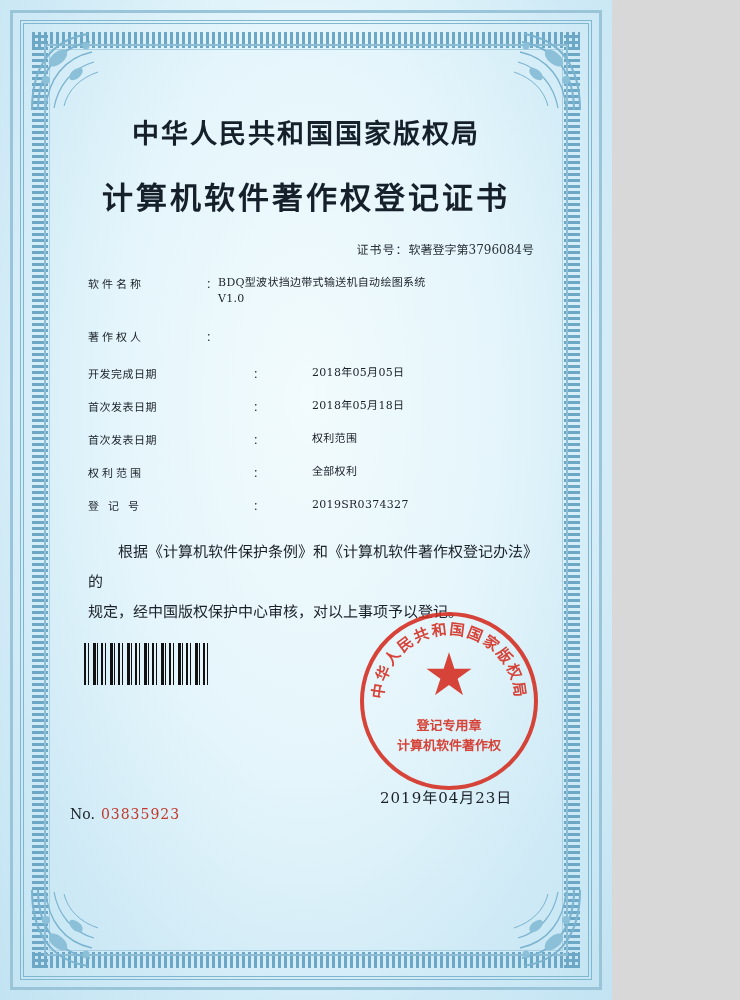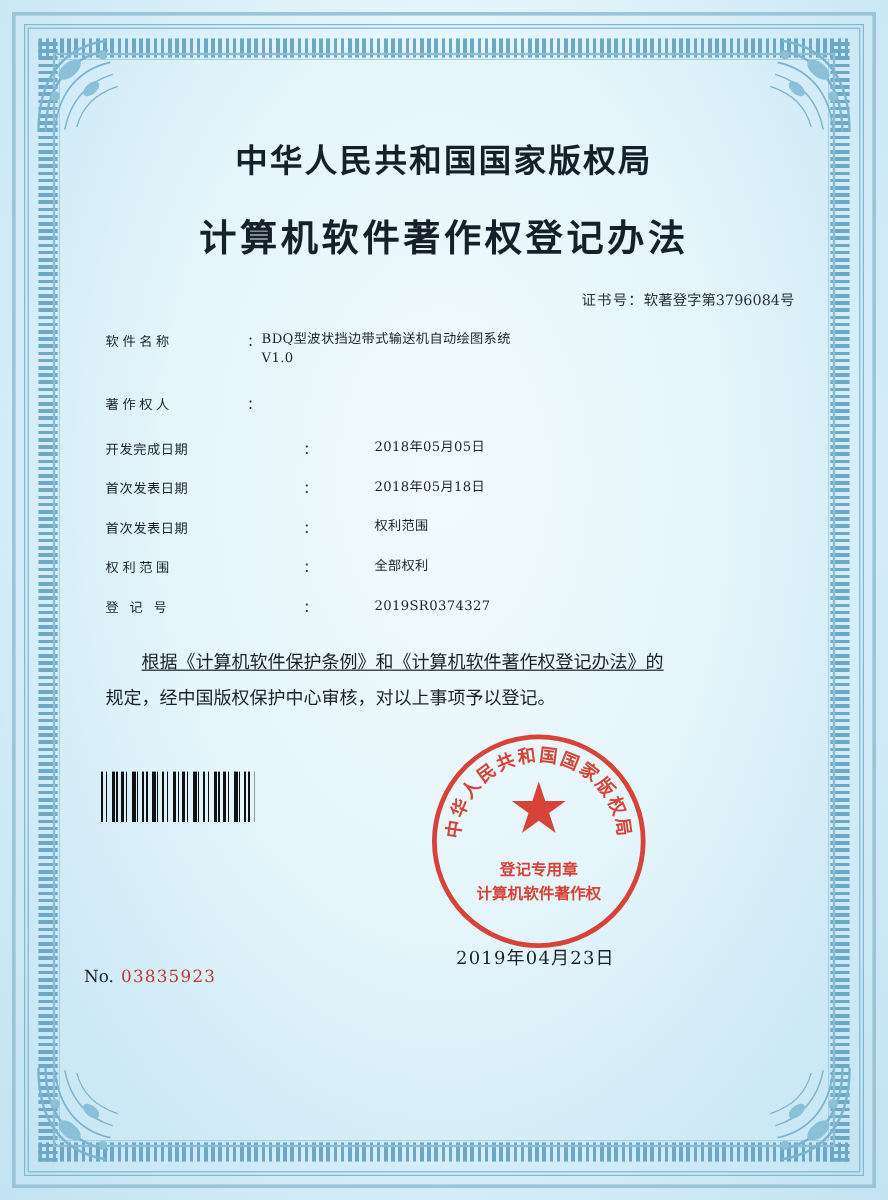--- a/index.html
+++ b/index.html
@@ -2,21 +2,21 @@
 <html lang="zh-CN"><head>
 <meta charset="utf-8">
 <style>
   html, body {
     margin: 0;
     padding: 0;
     background: #d8d8d8;
   }
   .page {
     position: relative;
-    width: 740px;
+    width: 612px;
     height: 1000px;
     overflow: hidden;
     background:
       radial-gradient(ellipse at 50% 40%, #f2fbfd 0%, #e4f5fb 45%, #cfeaf6 75%, #c2e3f2 100%);
     font-family: "Liberation Sans", sans-serif;
   }
 
   
   .border-outer {
     position: absolute;
@@ -133,21 +133,21 @@
 
   .statement {
     margin-top: 24px;
     padding-left: 28px;
     padding-right: 16px;
     font-size: 15px;
     line-height: 2.0;
     color: #1b2128;
     font-family: "DejaVu Serif", "Liberation Serif", serif;
   }
-  .statement .indent { text-indent: 30px; display: block; text-decoration: underline; }
+  .statement .indent { text-indent: 30px; display: block; }
 
   
   .barcode {
     position: absolute;
     left: 84px;
     top: 643px;
     width: 128px;
     height: 42px;
     background-image: repeating-linear-gradient(
       90deg,
@@ -294,21 +294,21 @@
       <ellipse cx="30" cy="30" rx="11" ry="6" transform="rotate(-40 30 30)"></ellipse>
       <ellipse cx="48" cy="46" rx="8" ry="4.5" transform="rotate(-40 48 46)"></ellipse>
       <circle cx="18" cy="52" r="4"></circle>
       <circle cx="58" cy="18" r="3.5"></circle>
     </g>
   </svg>
 
   <div class="content">
 
     <div class="title-main">中华人民共和国国家版权局</div>
-    <div class="title-sub">计算机软件著作权登记办法</div>
+    <div class="title-sub">计算机软件著作权登记证书</div>
 
     <div class="cert-no">
       <span class="label">证书号：</span><span class="value">软著登字第3796084号</span>
     </div>
 
     <div class="fields">
 
       <div class="row">
         <span class="k sp2">软件名称</span>
         <span class="colon">：</span>

